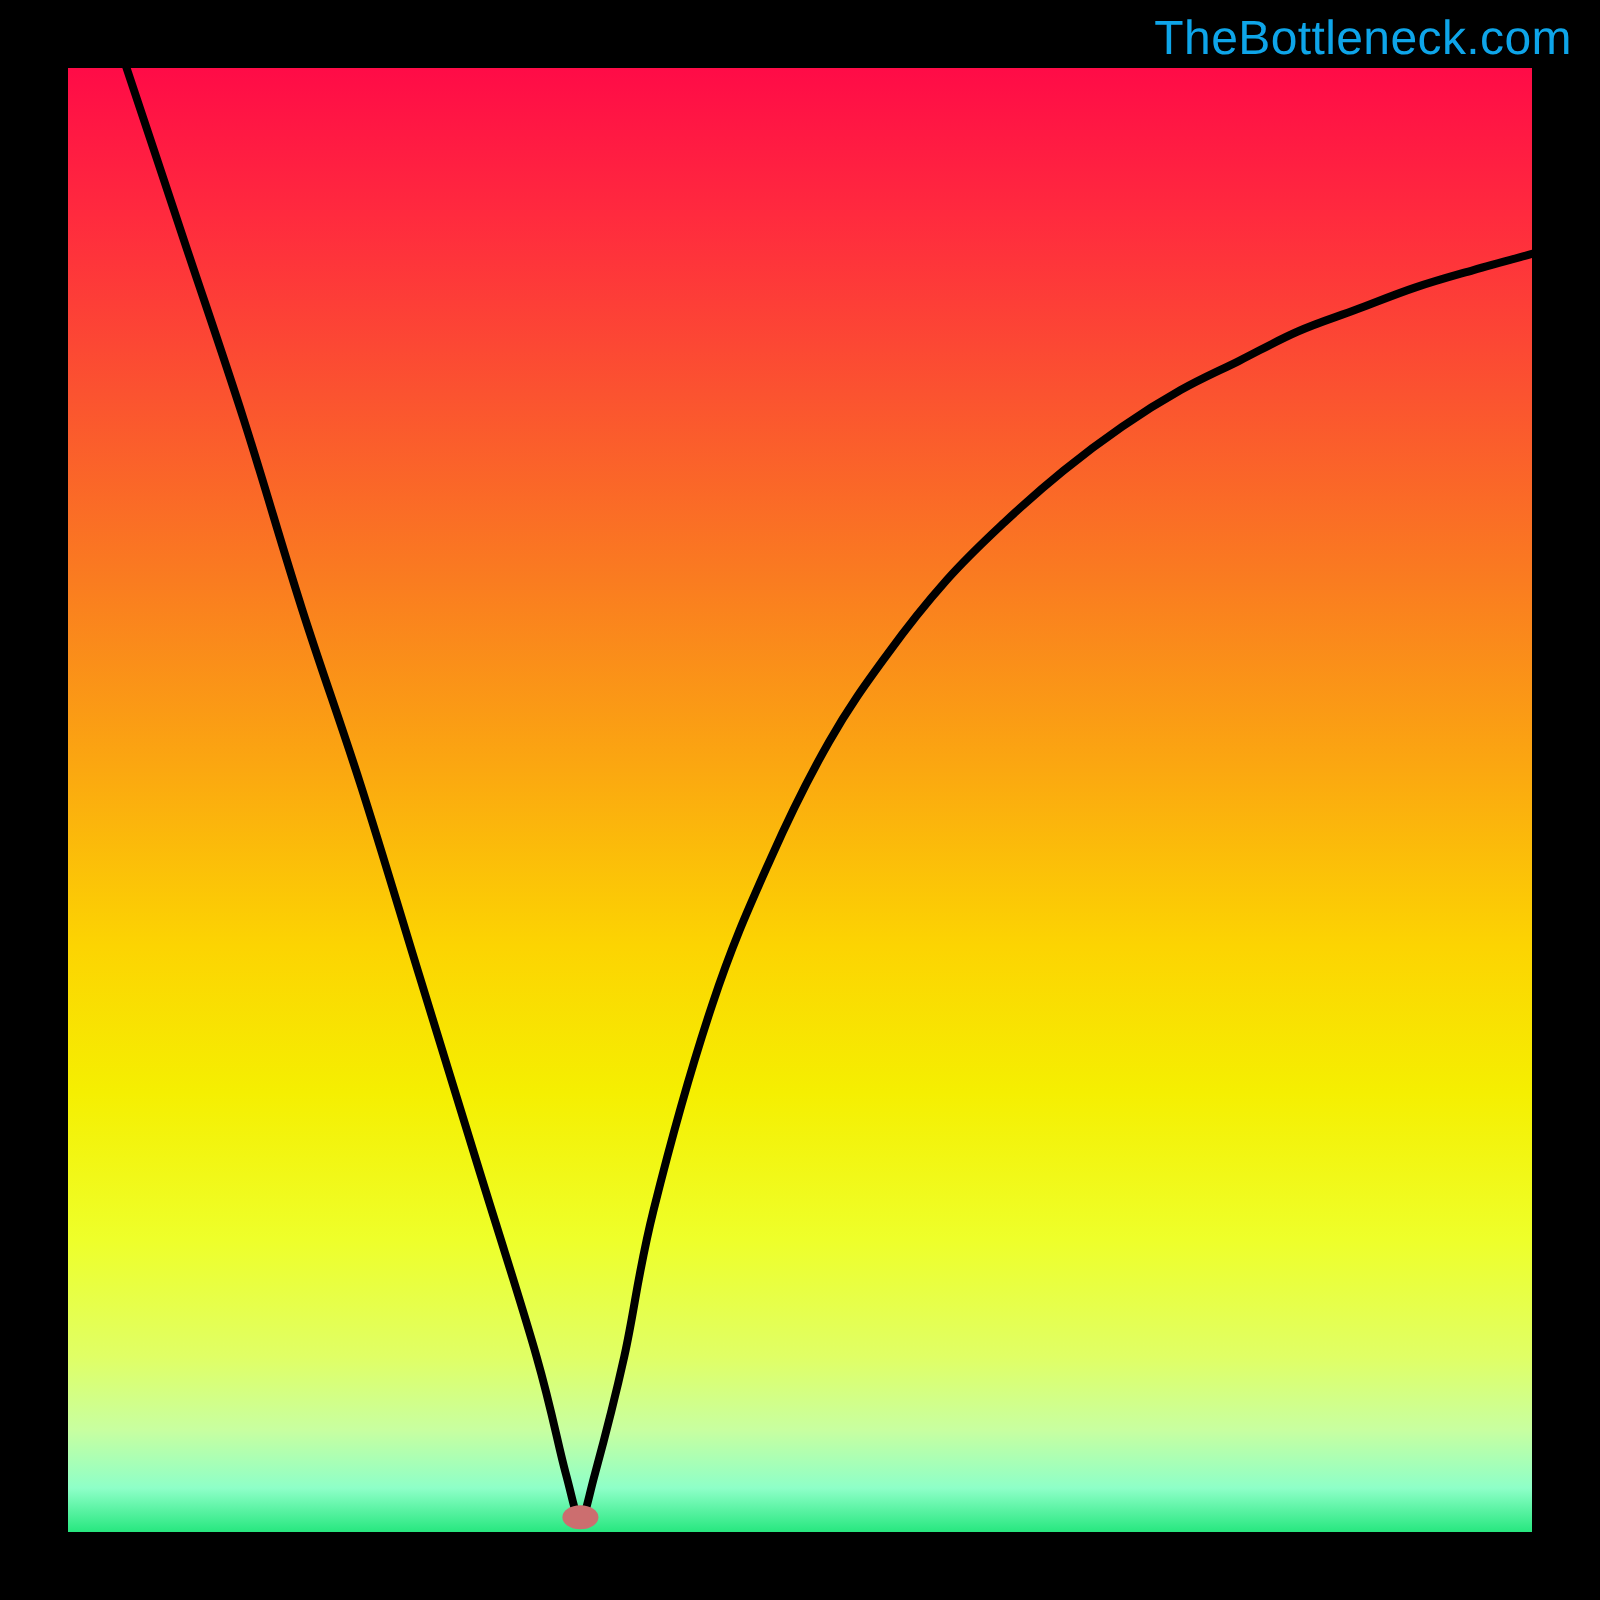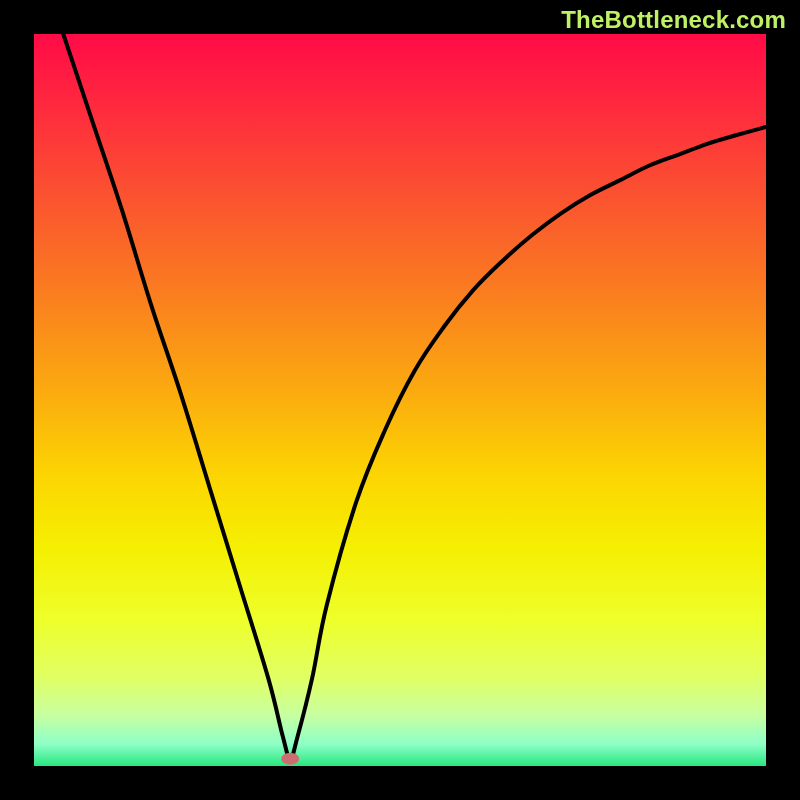--- a/index.html
+++ b/index.html
@@ -24,23 +24,23 @@
     left: 34px;
     top: 34px;
     width: 732px;
     height: 732px;
     overflow: hidden;
   }
   .watermark {
     position: absolute;
     top: 6px;
     right: 14px;
-    color: #bef264;
+    color: #0ea5e9;
     font-size: 24px;
-    font-weight: 700;
+    font-weight: 400;
     letter-spacing: 0.2px;
     user-select: none;
   }
   svg {
     display: block;
   }
 </style>
 </head>
 <body>
 

